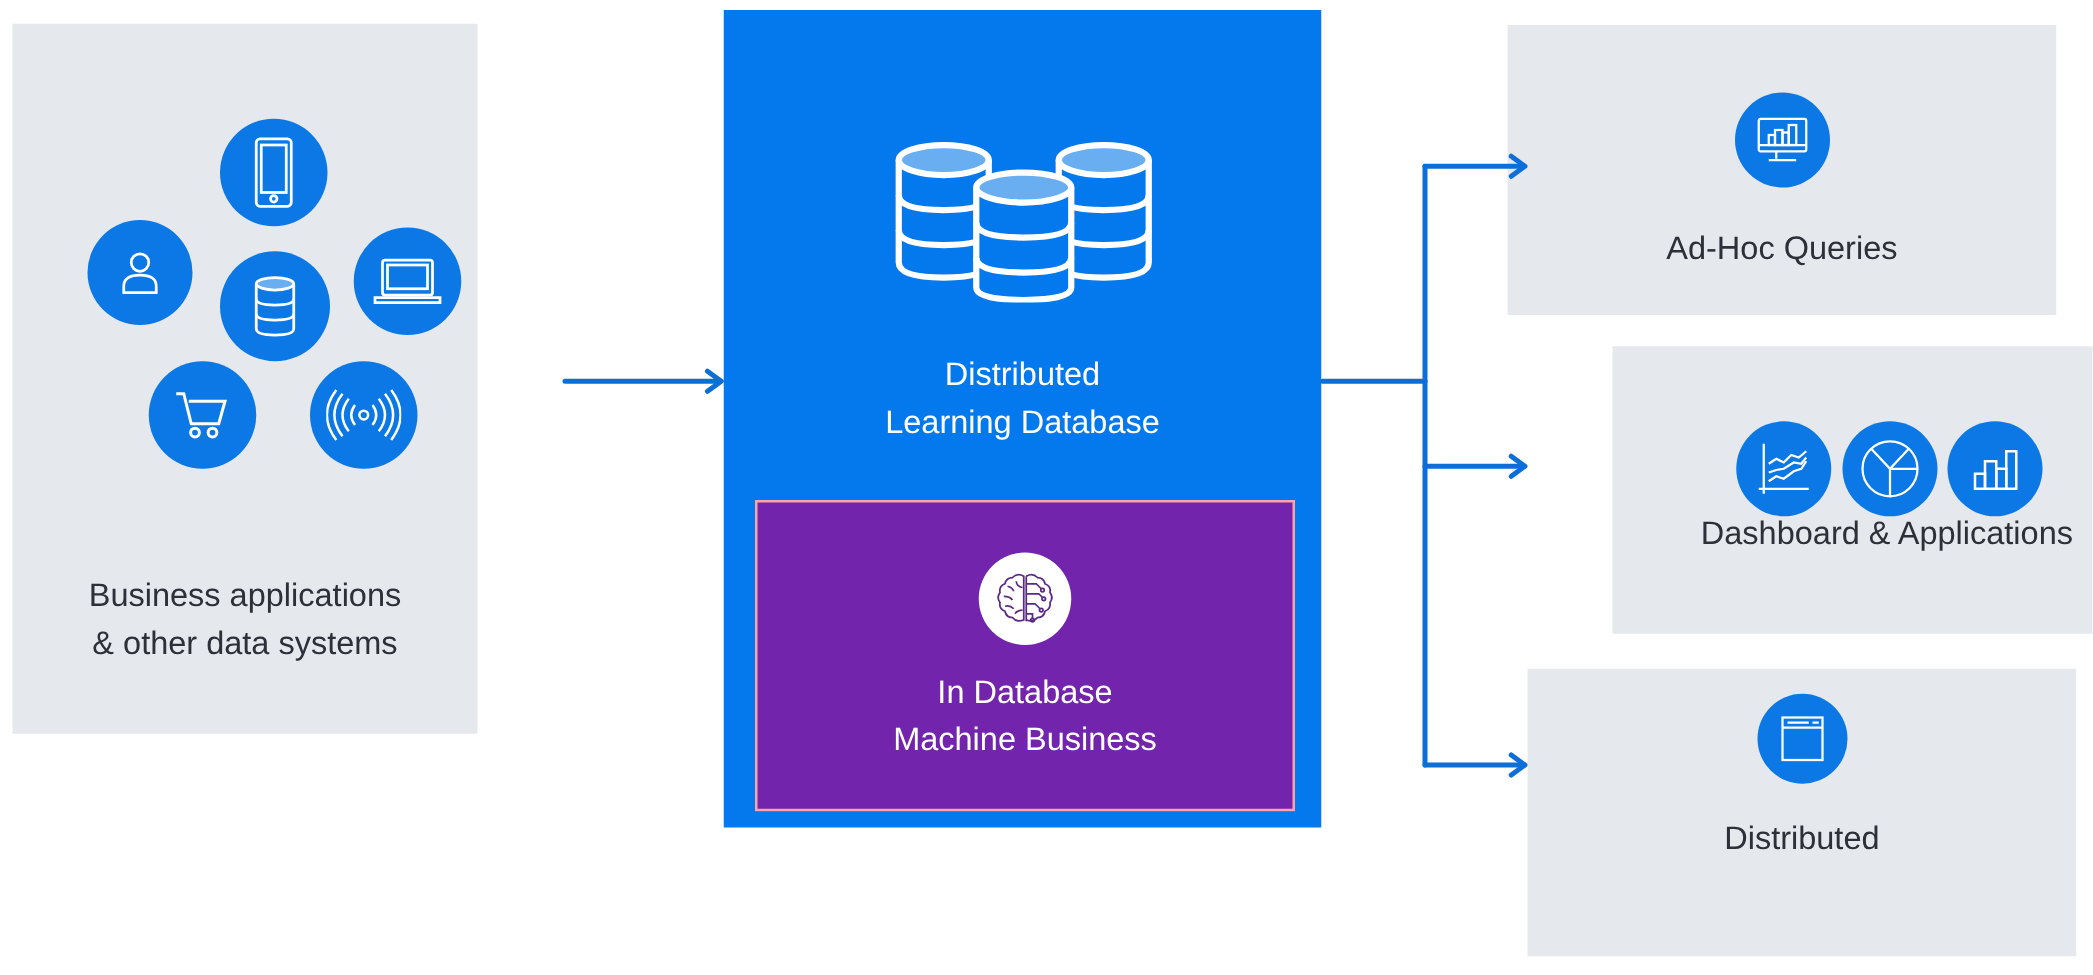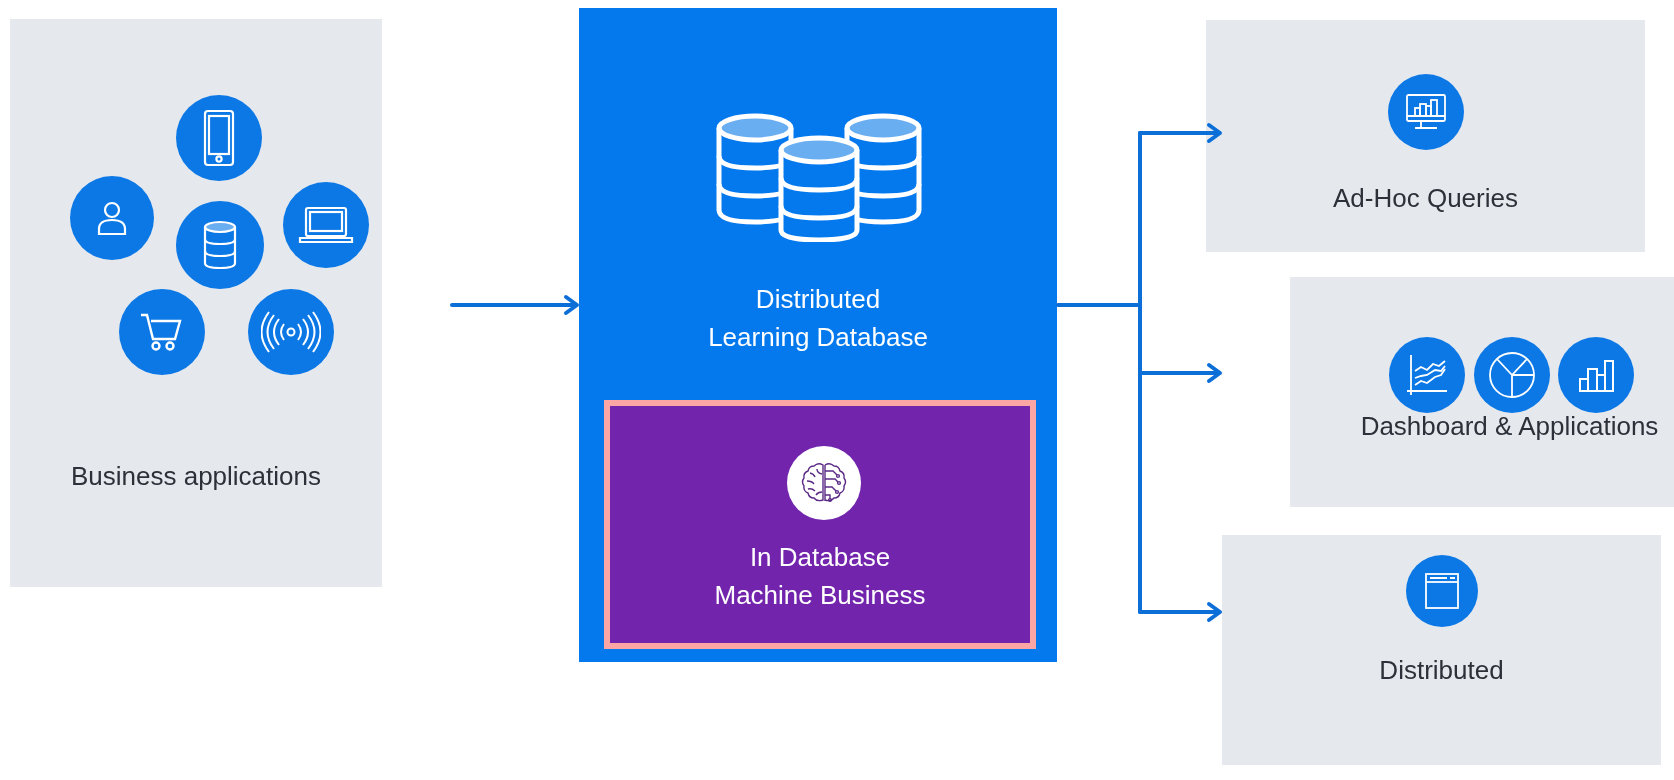--- a/index.html
+++ b/index.html
@@ -6,21 +6,21 @@
   body { width:1674px; height:780px; position:relative; overflow:hidden;
          font-family:"Liberation Sans", sans-serif; }
   .panel { position:absolute; box-sizing:border-box; }
   .gray { background:#e5e9ee; }
   .txt-dark { color:#2c3038; font-size:26px; line-height:38px; text-align:center; position:absolute; left:0; right:0; }
   .txt-light { color:#ffffff; font-size:26px; line-height:38px; text-align:center; position:absolute; left:0; right:0; }
   .circle { position:absolute; border-radius:50%; background:#0c78e6; display:flex; align-items:center; justify-content:center; }
   .circle svg { display:block; }
   #left { left:10px; top:19px; width:372px; height:568px; }
   #center { left:579px; top:8px; width:478px; height:654px; background:#0479ee; }
-  #ml { left:25px; top:392px; width:432px; height:249px; background:#7224ad; border:6px solid #fca5a5; }
+  #ml { left:25px; top:392px; width:432px; height:249px; background:#7224ad; border:2px solid #fca5a5; }
   #r1 { left:1206px; top:20px; width:439px; height:232px; }
   #r2 { left:1290px; top:277px; width:439px; height:230px; }
   #r3 { left:1222px; top:535px; width:439px; height:230px; }
   svg.arrows { position:absolute; left:0; top:0; }
 </style>
 </head>
 <body>
 
 <div id="left" class="panel gray">
 
@@ -71,20 +71,21 @@
         <path d="M37 14 q6 8 0 16"></path>
       <path d="M18 9 q-10 13 0 26"></path>
         <path d="M42 9 q10 13 0 26"></path>
       <path d="M13 5 q-13 17 0 34"></path>
         <path d="M47 5 q13 17 0 34"></path>
       <path d="M8 2 q-15 20 0 40"></path>
         <path d="M52 2 q15 20 0 40"></path>
     </svg>
   </div>
   <div class="txt-dark" style="top:438px;">Business applications</div>
+  <div class="txt-dark" style="top:476px;">&amp; other data systems</div>
 </div>
 
 <div id="center" class="panel">
   <div style="position:absolute;left:136px;top:104px;">
     <svg width="210" height="130" viewBox="0 0 210 130" fill="none" stroke="#fff" stroke-width="5">
 
       <g>
         <ellipse cx="40" cy="16" rx="36" ry="12" fill="#6aaef2"></ellipse>
         <path d="M4 16 v82 q0 12 36 12 q36 0 36 -12 v-82"></path>
         <path d="M4 44 q0 12 36 12 q36 0 36 -12"></path>

